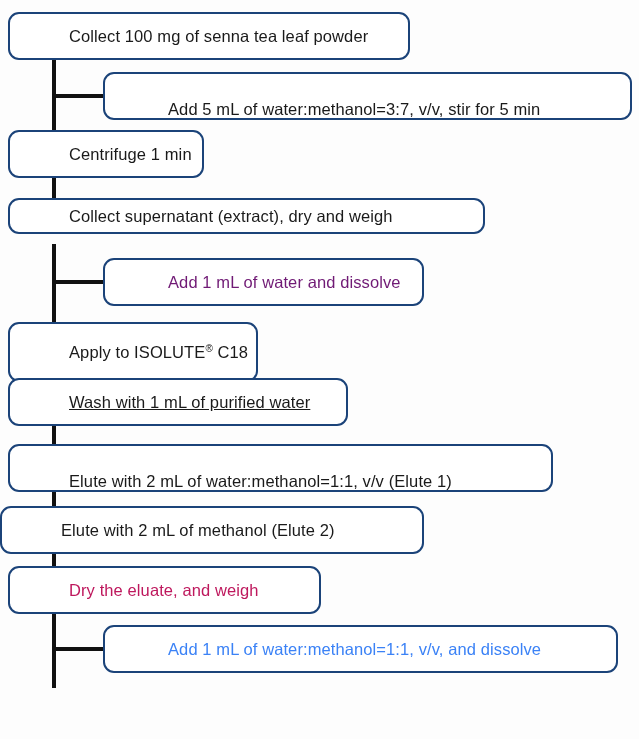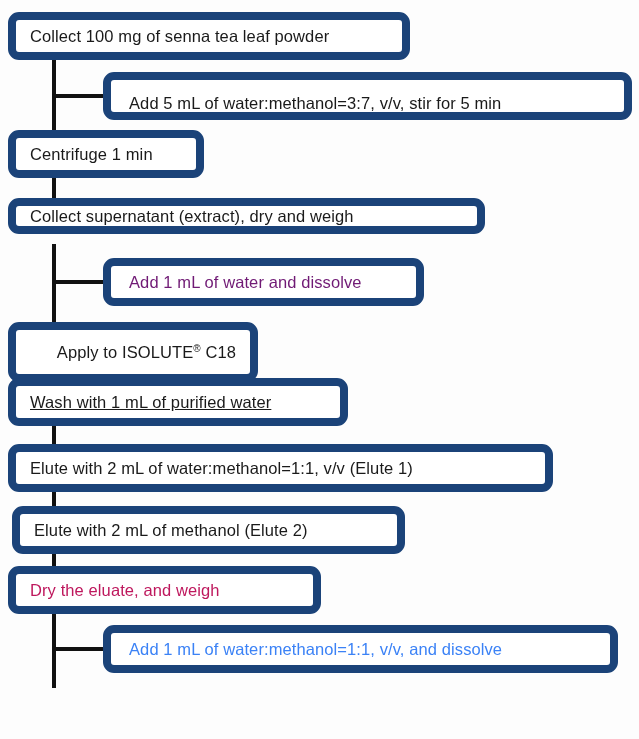--- a/index.html
+++ b/index.html
@@ -28,29 +28,30 @@
   .branch {
     position: absolute;
     background: #111111;
     height: 4px;
   }
   
   .node {
     position: absolute;
     box-sizing: border-box;
     background: #ffffff;
-    border: 8px solid #b91c1c;
+    border: 2px solid #b91c1c;
     border-radius: 11px;
     display: flex;
     align-items: center;
     color: #1a1a1a;
     font-size: 16.5px;
     letter-spacing: 0.1px;
     white-space: nowrap;
     z-index: 2;
+    padding-left: 45px;
   }
   .node .label {
     padding-left: 14px;
     padding-right: 14px;
     line-height: 1.1;
   }
   .node.side .label {
     padding-left: 18px;
   }
   .node .sup {
@@ -85,32 +86,32 @@
   </div>
   <div class="node" id="n2" style="left: 8px; top: 130px; width: 196px; height: 48px; border-color: rgb(27, 67, 121); background: rgb(255, 255, 255); color: rgb(26, 26, 26);">
     <span class="label">Centrifuge 1 min</span>
   </div>
   <div class="node" id="n3" style="left: 8px; top: 198px; width: 477px; height: 36px; border-color: rgb(27, 67, 121); background: rgb(255, 255, 255); color: rgb(26, 26, 26);">
     <span class="label">Collect supernatant (extract), dry and weigh</span>
   </div>
   <div class="node side" id="n4" style="left: 103px; top: 258px; width: 321px; height: 48px; border-color: rgb(27, 67, 121); background: rgb(255, 255, 255); color: #701a75;">
     <span class="label">Add 1 mL of water and dissolve</span>
   </div>
-  <div class="node" id="n5" style="left: 8px; top: 322px; width: 250px; height: 60px; border-color: rgb(27, 67, 121); background: rgb(255, 255, 255); color: rgb(26, 26, 26); justify-content: flex-end;">
+  <div class="node" id="n5" style="left: 8px; top: 322px; width: 250px; height: 60px; border-color: rgb(27, 67, 121); background: rgb(255, 255, 255); color: rgb(26, 26, 26);">
     <span class="label">
       <span>Apply to ISOLUTE</span><span class="sup">®</span><span> C18</span>
     </span>
   </div>
   <div class="node" id="n6" style="left: 8px; top: 378px; width: 340px; height: 48px; border-color: rgb(27, 67, 121); background: rgb(255, 255, 255); color: rgb(26, 26, 26); text-decoration: underline;">
     <span class="label">Wash with 1 mL of purified water</span>
   </div>
-  <div class="node" id="n7" style="left: 8px; top: 444px; width: 545px; height: 48px; border-color: rgb(27, 67, 121); background: rgb(255, 255, 255); color: rgb(26, 26, 26);">
+  <div class="node" id="n7" style="left: 8px; top: 444px; width: 545px; height: 48px; border-color: rgb(27, 67, 121); background: rgb(255, 255, 255); color: rgb(26, 26, 26); align-items: flex-end;">
     <span class="label">Elute with 2 mL of water:methanol=1:1, v/v (Elute 1)</span>
   </div>
-  <div class="node" id="n8" style="left: 12px; top: 506px; width: 393px; height: 48px; border-color: rgb(27, 67, 121); background: rgb(255, 255, 255); color: rgb(26, 26, 26);">
+  <div class="node" id="n8" style="left: 0; top: 506px; width: 424px; height: 48px; border-color: rgb(27, 67, 121); background: rgb(255, 255, 255); color: rgb(26, 26, 26);">
     <span class="label">Elute with 2 mL of methanol (Elute 2)</span>
   </div>
   <div class="node" id="n9" style="left: 8px; top: 566px; width: 313px; height: 48px; border-color: rgb(27, 67, 121); background: rgb(255, 255, 255); color: #be185d;">
     <span class="label">Dry the eluate, and weigh</span>
   </div>
   <div class="node side" id="n10" style="left: 103px; top: 625px; width: 515px; height: 48px; border-color: rgb(27, 67, 121); background: rgb(255, 255, 255); color: #3b82f6;">
     <span class="label">Add 1  mL of water:methanol=1:1, v/v, and dissolve</span>
   </div>
 
 </div>

